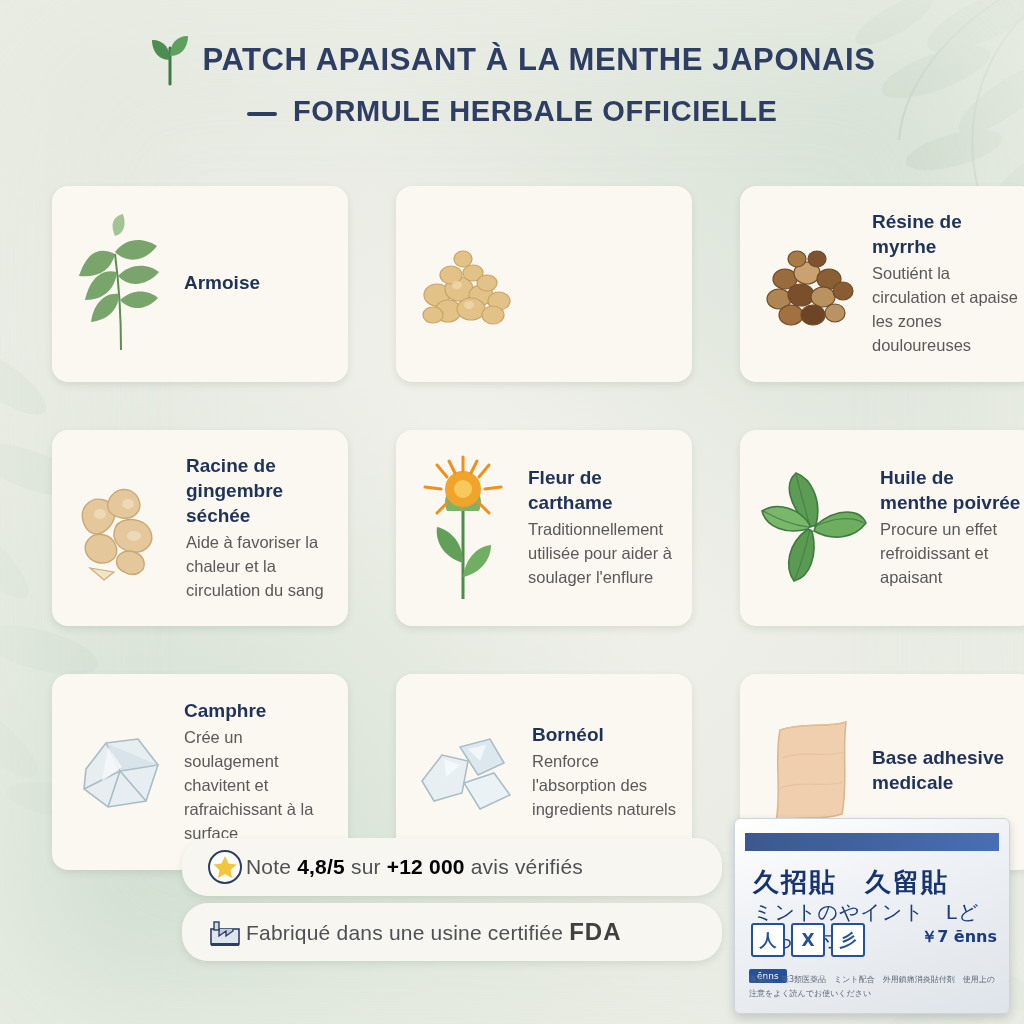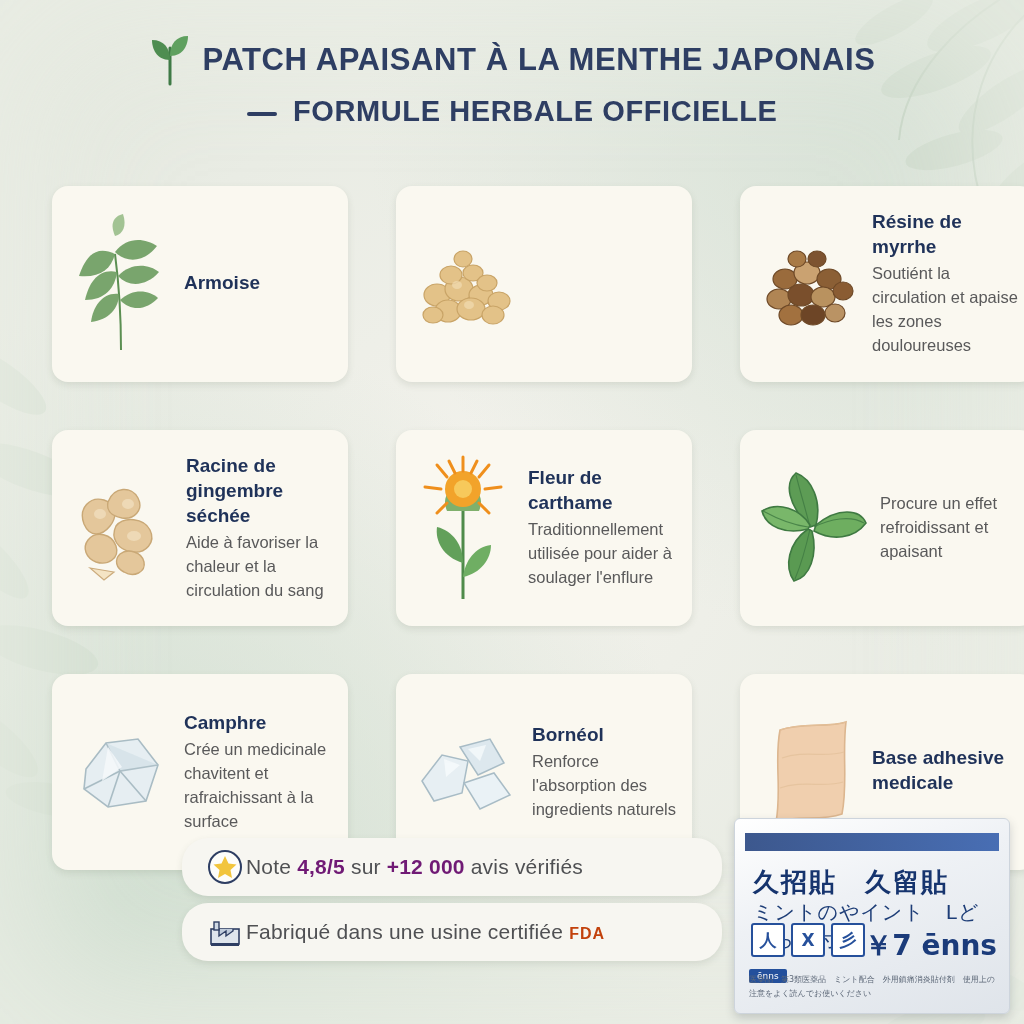--- a/index.html
+++ b/index.html
@@ -107,22 +107,22 @@
     display: flex; align-items: center;
     padding: 9px 22px;
     margin-bottom: 7px;
   }
   .badge .b-icon { flex: 0 0 42px; height: 40px; display:flex; align-items:center; justify-content:center;}
   .badge .b-text {
     font-size: 21px;
     color: #4f5053;
     letter-spacing: .2px;
   }
-  .badge .b-text b { color: #701a75; }
-  .badge .fda { color:#c2410c; font-weight: bold; font-size: 16px; letter-spacing: 1px;}
+  .badge .b-text b { color: #000000; }
+  .badge .fda { color:#404040; font-weight: bold; font-size: 24px; letter-spacing: 1px;}
 
   
   #pack {
     position: absolute; right: 14px; bottom: 10px;
     width: 276px; height: 196px;
   }
   .pack-body {
     position: absolute; inset: 0;
     background: linear-gradient(160deg,#ffffff 0%, #eef1f5 40%, #dfe4ea 100%);
     border: 1px solid #cdd4dc;
@@ -146,21 +146,21 @@
     font-family:"DejaVu Sans", sans-serif;
   }
   .pack-boxes { position:absolute; left:16px; top:104px; display:flex; gap:6px;}
   .pack-boxes span {
     width:34px;height:34px;border:2px solid #26509b;border-radius:3px;
     display:flex;align-items:center;justify-content:center;color:#26509b;font-weight:bold;font-size:17px;
     font-family:"DejaVu Sans", sans-serif; background:#fff;
   }
   .pack-price {
     position:absolute; right:12px; top:108px; color:#1b3b7a;
-    font-size:28px; font-weight:bold; font-family:"DejaVu Sans", sans-serif;
+    font-size:16px; font-weight:bold; font-family:"DejaVu Sans", sans-serif;
   }
   .pack-foot {
     position:absolute; left:14px; right:14px; bottom:12px;
     font-size:8px; color:#5d6878; line-height:14px;
     font-family:"DejaVu Sans", sans-serif;
   }
   .pack-tag {
     position:absolute; left:14px; bottom:30px;
     background:#24509c; color:#fff; font-size:9px; padding:2px 8px; border-radius:2px;
     font-family:"DejaVu Sans", sans-serif;
@@ -362,40 +362,41 @@
           </g>
           <g stroke="#3f7a42" stroke-width="1.1" fill="none" opacity=".8">
             <path d="M60 62 C56 46 50 26 46 10"></path>
             <path d="M64 62 C80 54 100 50 114 58"></path>
             <path d="M60 64 C56 82 50 102 45 114"></path>
             <path d="M58 62 C42 60 24 52 13 46"></path>
           </g>
         </svg>
       </div>
       <div class="txt">
+        <div class="name">Huile de menthe poivrée</div>
         <div class="desc">Procure un effet refroidissant et apaisant</div>
       </div>
     </div>
 
     <div class="card">
       <div class="art">
         <svg width="118" height="110" viewBox="0 0 118 110">
           <g stroke="#a9bcc4" stroke-width="1.6">
             <path d="M24 52 L44 26 L76 22 L96 48 L84 84 L46 90 L22 72 Z" fill="#e6eef2"></path>
             <path d="M44 26 L58 54 L96 48" fill="#d7e4ea" opacity=".9"></path>
             <path d="M58 54 L46 90" fill="none"></path>
             <path d="M58 54 L22 72" fill="none"></path>
             <path d="M58 54 L84 84" fill="none"></path>
           </g>
           <path d="M46 30 L60 50 L40 64 Z" fill="#f4f8fa" opacity=".85"></path>
         </svg>
       </div>
       <div class="txt">
         <div class="name">Camphre</div>
-        <div class="desc">Crée un medicinale chavitent et rafraichissant à la surface</div>
+        <div class="desc">Crée un soulagement chavitent et rafraichissant à la surface</div>
       </div>
     </div>
 
     <div class="card">
       <div class="art">
         <svg width="122" height="110" viewBox="0 0 122 110">
           <g stroke="#a8bcc6" stroke-width="1.5">
             <path d="M16 64 L36 38 L62 44 L56 76 L28 84 Z" fill="#e7eff3"></path>
             <path d="M54 30 L84 22 L98 46 L72 58 Z" fill="#dde8ee"></path>
             <path d="M58 66 L88 56 L104 78 L74 92 Z" fill="#eaf2f6"></path>

